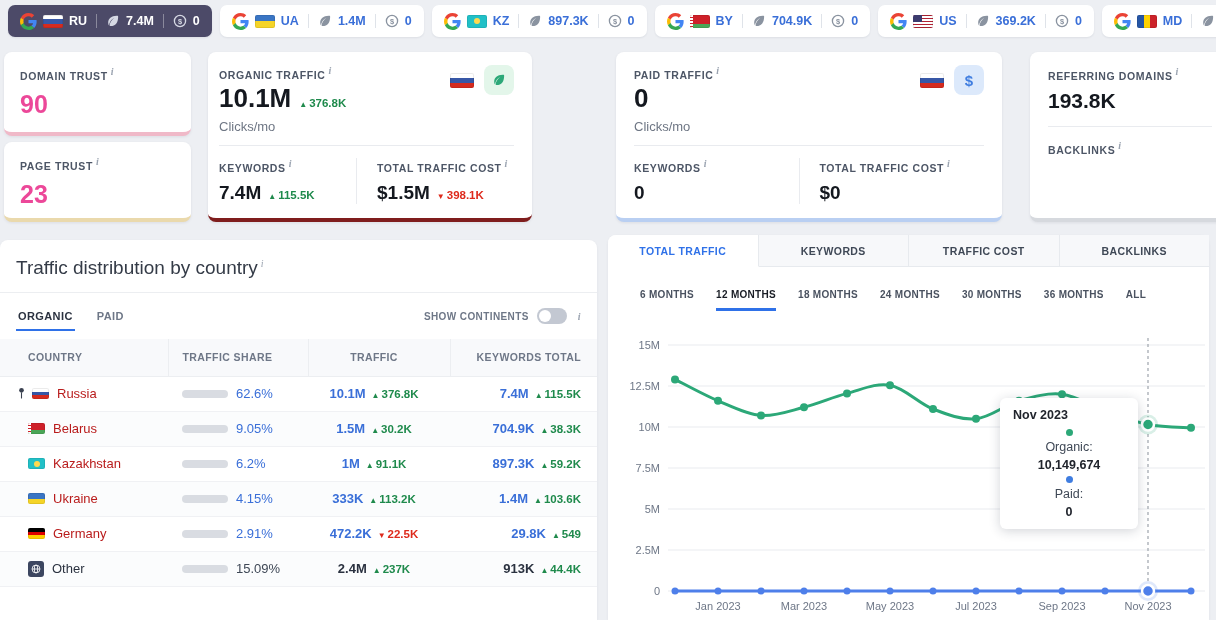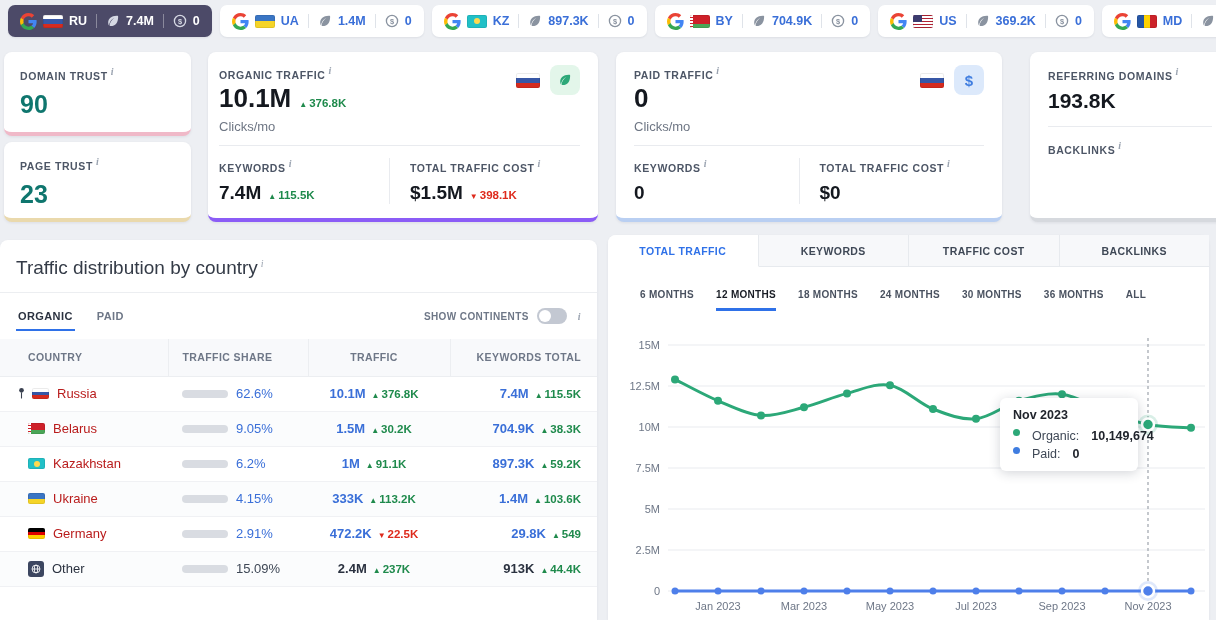--- a/index.html
+++ b/index.html
@@ -31,26 +31,26 @@
   .f-us { background:repeating-linear-gradient(#b22234 0 1.5px, #fff 1.5px 3px); }
   .f-us::after { content:""; position:absolute; left:0; top:0; width:9px; height:7px; background:#3c3b6e; }
   .f-md { background:linear-gradient(90deg,#2656a5 0 33%,#ffd200 33% 66%,#cc2229 66%); }
   .f-de { background:linear-gradient(#000 0 33%,#dd0000 33% 66%,#ffce00 66%); }
 
   .info { font-family:"Liberation Serif", serif; font-style:italic; font-size:10px; color:#9aa3b0; vertical-align:super; margin-left:3px; }
 
   
   .card { position:absolute; background:#fff; border-radius:8px; box-shadow:0 1px 3px rgba(20,30,50,.08); }
   .card .lbl { font-size:10.5px; font-weight:700; letter-spacing:.6px; color:#4d5666; }
-  .card .big { font-size:25px; font-weight:700; color:#0f766e; margin-top:8px; }
+  .card .big { font-size:25px; font-weight:700; color:#ec4899; margin-top:8px; }
   .trust-dt { left:4px; top:52px; width:187px; height:84px; padding:14px 16px; border-bottom:4px solid #f0b9c8; }
   .trust-pt { left:4px; top:142px; width:187px; height:80px; padding:14px 16px; border-bottom:4px solid #ead9ac; }
 
   .traffic-card { padding:13px 18px 0; }
-  .tc-organic { left:208px; top:52px; width:390px; height:170px; border-bottom:4px solid #8b5cf6;padding-left:11px; }
+  .tc-organic { left:208px; top:52px; width:324px; height:170px; border-bottom:4px solid #7f1d1d;padding-left:11px; }
   .tc-paid { left:616px; top:52px; width:386px; height:170px; border-bottom:4px solid #b9cff2; }
   .tc-top { display:flex; align-items:flex-start; }
   .tc-right { margin-left:auto; display:flex; align-items:center; gap:10px; }
   .badge { width:30px; height:30px; border-radius:8px; display:flex; align-items:center; justify-content:center; }
   .badge.green { background:#e3f6ea; color:#2ca878; }
   .badge.blue { background:#dce9fb; color:#3f7de0; }
   .valrow { display:flex; align-items:baseline; gap:8px; margin-top:2px; }
   .valrow .big2 { font-size:26px; font-weight:700; color:#14181f; }
   .unit { font-size:13px; color:#6e7684; margin-top:5px; padding-bottom:11px; border-bottom:1px solid #e9ebef; }
   .tc-bottom { display:flex; margin-top:12px; }
@@ -108,21 +108,21 @@
   .ctab.active { background:#fff; color:#2f71e8; border-bottom-color:transparent; border-top-left-radius:8px; }
   .ranges { display:flex; gap:22px; padding:0 0 0 32px; margin-top:22px; }
   .range { font-size:10px; font-weight:700; letter-spacing:.3px; color:#4a5260; padding-bottom:8px; border-bottom:3px solid transparent; cursor:pointer; }
   .range.active { color:#181c24; border-bottom-color:#2f71e8; }
   .chart-wrap { position:absolute; left:0; top:85px; width:601px; height:300px; }
   .chart-wrap svg { display:block; }
   .tick { font-size:11px; fill:#6e7787; font-family:"Liberation Sans", sans-serif; }
 
   .tooltip { position:absolute; left:392px; top:78px; width:138px; background:#fff; border-radius:6px; box-shadow:0 2px 12px rgba(30,40,60,.2); padding:10px 13px; }
   .tooltip .tt-title { font-size:12.5px; font-weight:700; color:#20242c; margin-bottom:7px; }
-  .tt-row { display:flex; gap:12px; font-size:12.5px; color:#3f4856; margin-top:4px; }
+  .tt-row { display:flex; align-items:center; gap:4px; font-size:12.5px; color:#3f4856; margin-top:4px;flex-direction:column; }
   .dot { width:7px; height:7px; border-radius:50%; flex:0 0 auto; }
   .dot.g { background:#2ca878; } .dot.b { background:#3f7de0; }
   .tt-row b { color:#20242c; }
 </style>
 </head>
 <body>
 
 <div class="topbar">
   <div class="toptab active">
     <span class="ic">

